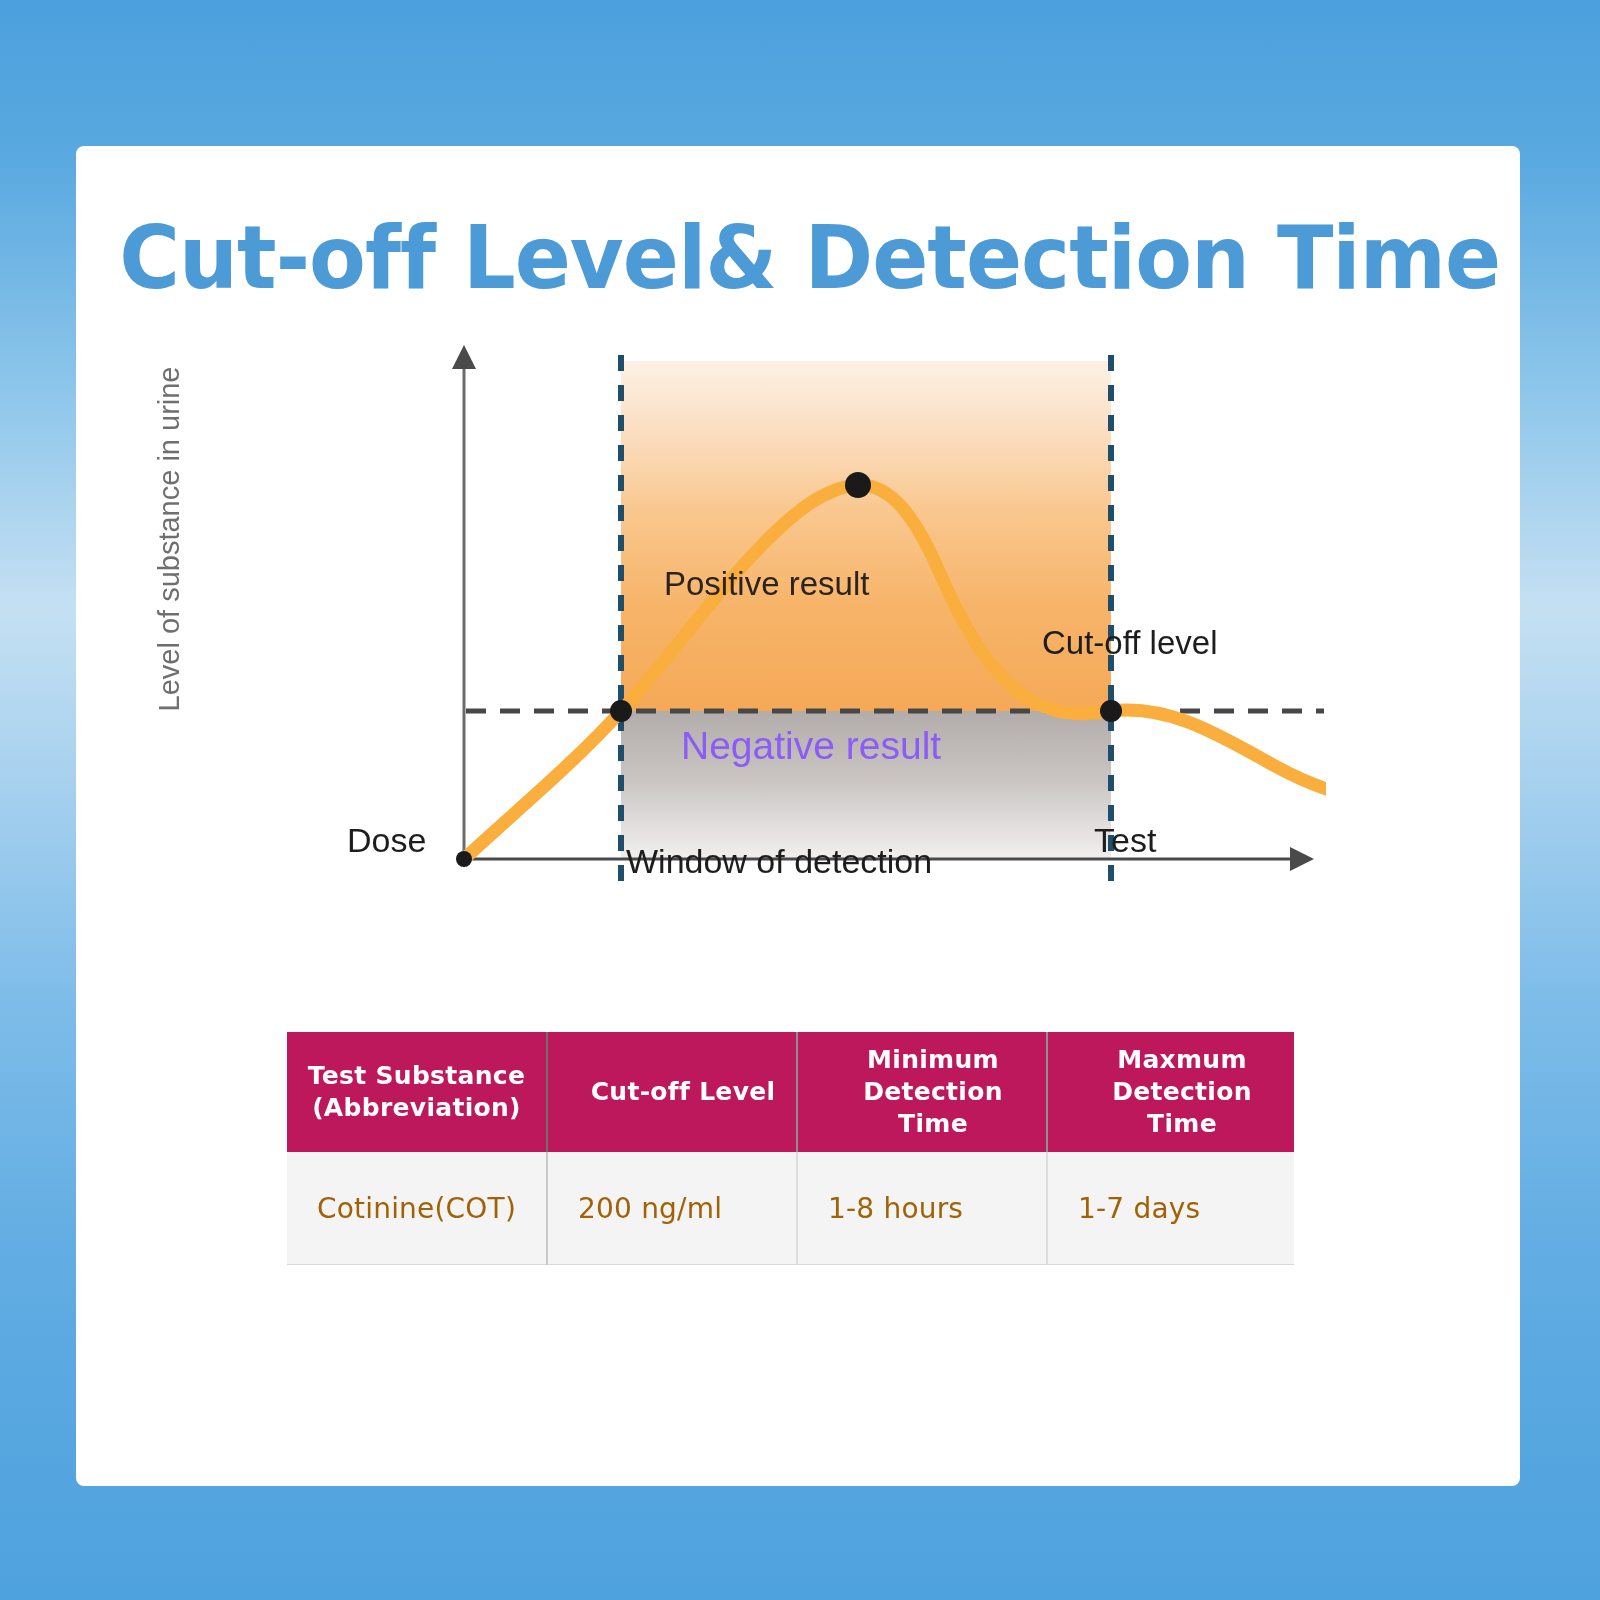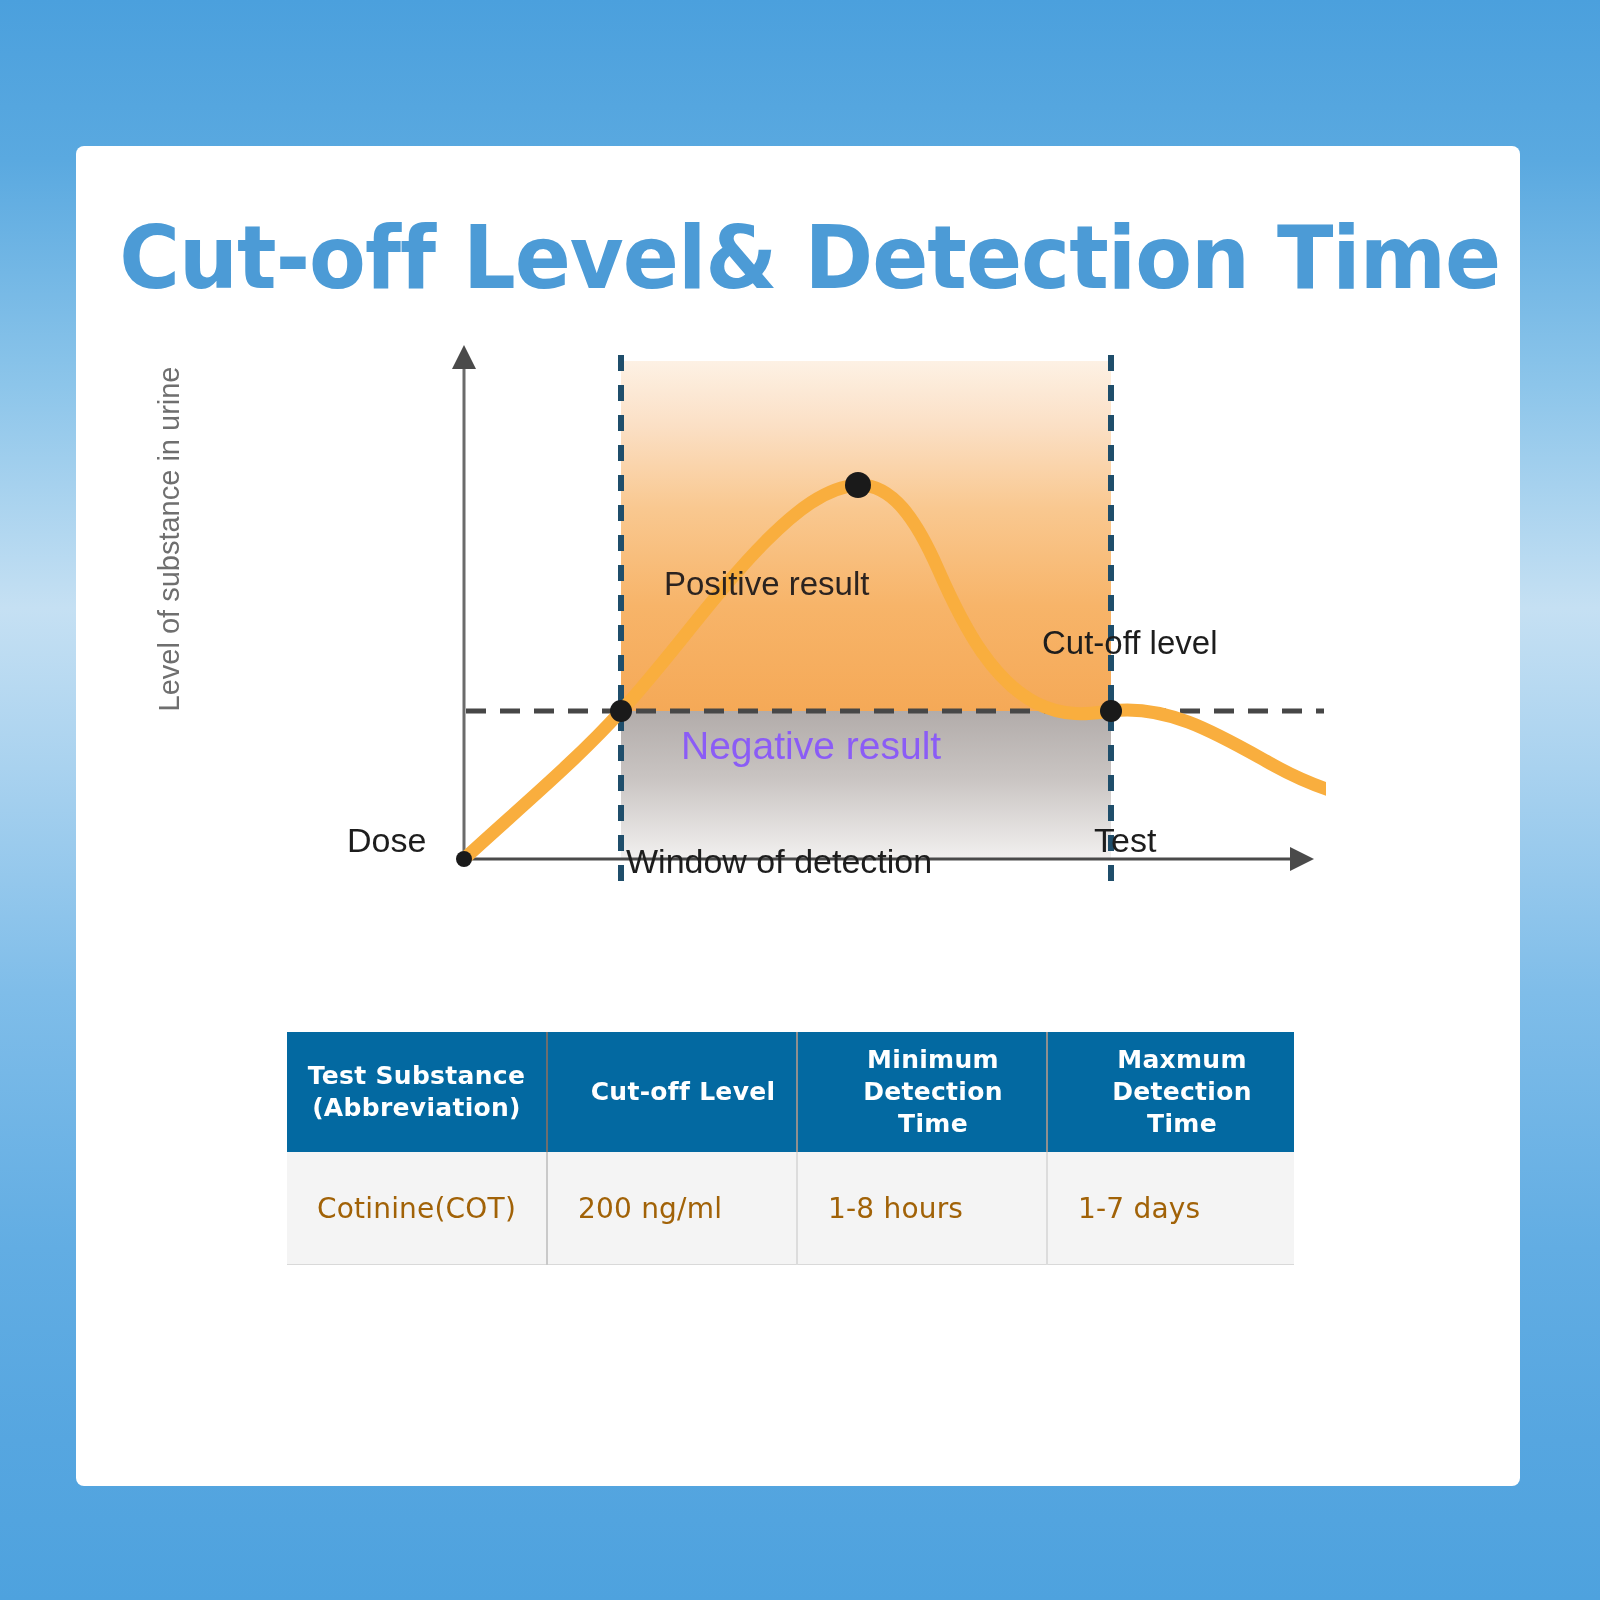--- a/index.html
+++ b/index.html
@@ -136,21 +136,21 @@
     top: 886px;
     width: 1007px;
     border-collapse: collapse;
     table-layout: fixed;
   }
   #table th, #table td {
     padding: 0;
     vertical-align: middle;
   }
   #table thead tr {
-    background: #0369a1;
+    background: #be185d;
     margin-left: 28px;
   }
   #table thead th {
     height: 120px;
     color: #ffffff;
     font-family: "DejaVu Sans", sans-serif;
     font-weight: bold;
     font-size: 25px;
     letter-spacing: 0.3px;
     line-height: 1.28;

